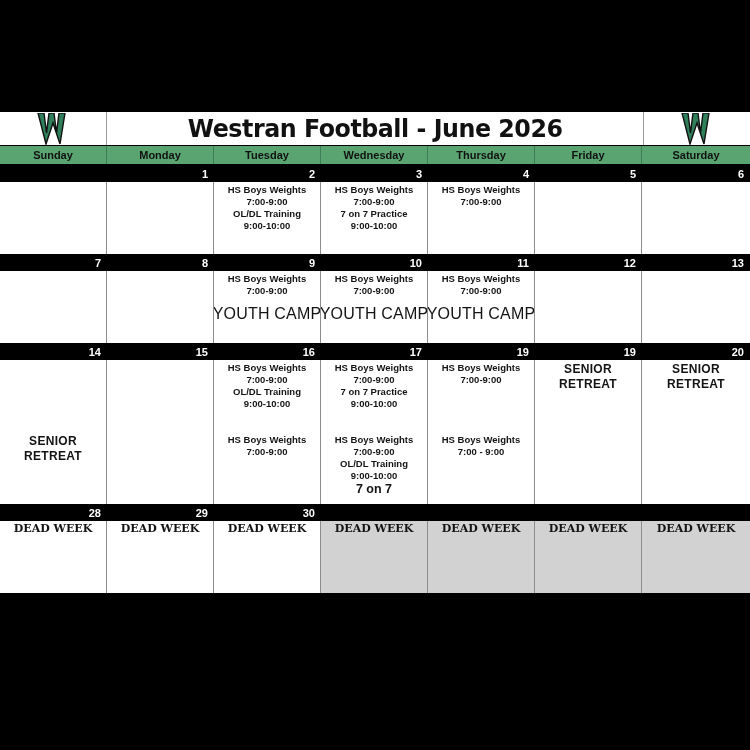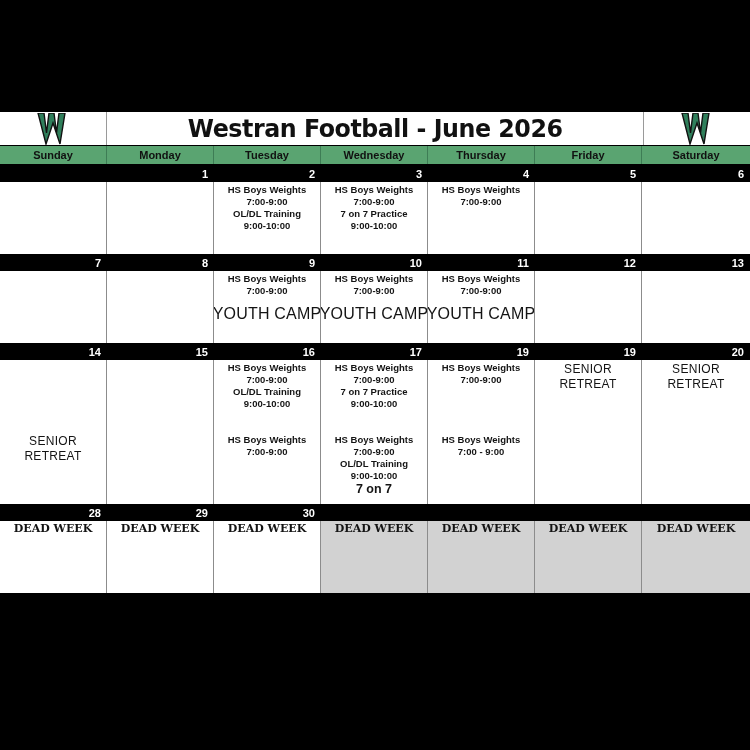--- a/index.html
+++ b/index.html
@@ -145,21 +145,21 @@
   }
   .ev-line.gap { margin-top: 9px; }
   .ev-line.dead {
     font-family: "DejaVu Serif", serif;
     font-size: 11px;
     font-weight: bold;
     letter-spacing: 0px;
   }
   .ev-line.retreat {
     font-size: 12px;
-    font-weight: normal;
+    font-weight: bold;
     line-height: 15px;
     letter-spacing: 0.3px;
   }
   .ev-line.seven {
     font-size: 12.5px;
     font-weight: bold;
     line-height: 14px;
   }
   .cal-bottom {
     width: 750px;

